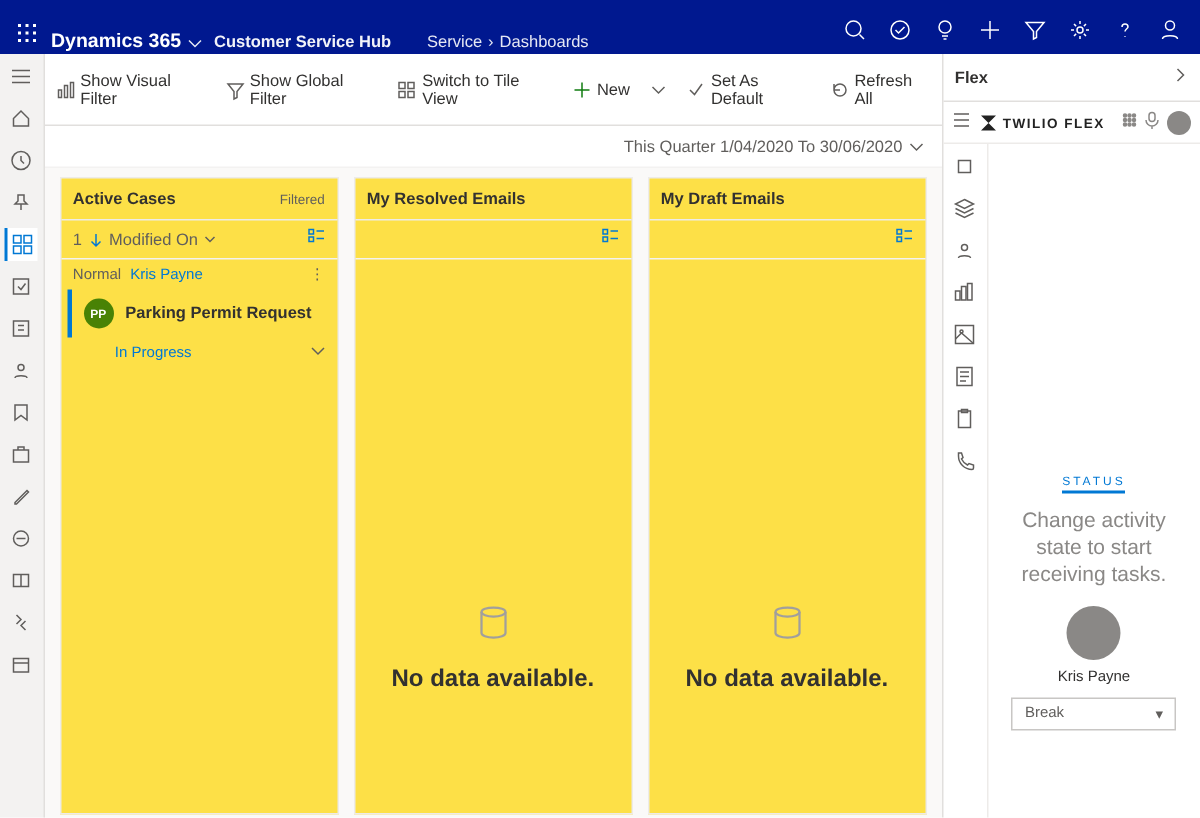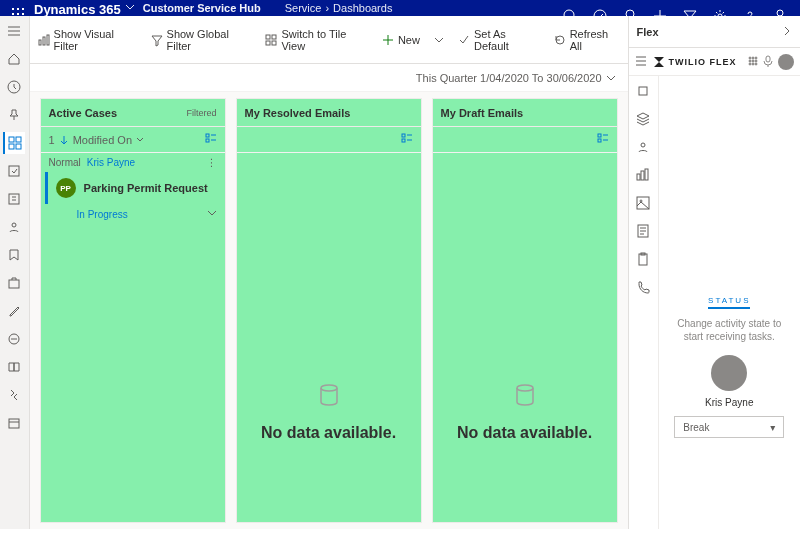--- a/index.html
+++ b/index.html
@@ -1,17 +1,17 @@
 <!DOCTYPE html>
 <html><head>
 <meta charset="utf-8">
 <style>
 *{box-sizing:border-box;margin:0;padding:0;font-family:"Segoe UI",Arial,sans-serif}
 body{background:#fff;width:800px;height:545px;overflow:hidden;font-size:11px;color:#323130}
-.topbar{height:16px;background:#00188F;color:#fff;display:flex;align-items:flex-start;padding:2px 6px}
+.topbar{height:36px;background:#00188F;color:#fff;display:flex;align-items:flex-end;padding:2px 6px}
 .waffle{width:24px;height:24px;display:flex;align-items:center;justify-content:center;cursor:pointer}
 .waffle svg{fill:#fff}
 .brand{font-size:13px;font-weight:600;margin-left:4px;margin-right:4px}
 .chev{opacity:.9;cursor:pointer;display:inline-flex}
 .hub{margin-left:8px;font-size:11px;font-weight:600;opacity:.95}
 .crumb{margin-left:24px;font-size:11px;opacity:.9;display:flex;align-items:center;gap:4px}
 .spacer{flex:1}
 .topicons{display:flex;gap:2px}
 .topicons .ic{width:28px;height:28px;display:flex;align-items:center;justify-content:center;cursor:pointer}
 .topicons svg{stroke:#fff;fill:none}
@@ -21,21 +21,21 @@
 .leftnav .ni.active{border-left:2px solid #0078d4;background:#fff}
 .content{flex:1;display:flex;flex-direction:column}
 .cmdbar{height:48px;border-bottom:1px solid #e1dfdd;display:flex;align-items:center;padding:0 8px;gap:14px}
 .cmd{display:flex;align-items:center;gap:4px;font-size:11px;color:#323130;cursor:pointer}
 .cmd svg{stroke:#605e5c;fill:none}
 .cmd.new svg{stroke:#107C10}
 .cmd.new{color:#323130}
 .subhead{height:28px;display:flex;align-items:center;padding:0 12px;border-bottom:1px solid #f3f2f1}
 .subhead .rng{margin-left:auto;font-size:11px;color:#605e5c;display:flex;align-items:center;gap:4px}
 .board{flex:1;display:flex;gap:10px;padding:6px 10px;background:#faf9f8;overflow:hidden}
-.col{width:186px;background:#86efac;border:1px solid #edebe9;display:flex;flex-direction:column}
+.col{width:186px;background:#fde047;border:1px solid #edebe9;display:flex;flex-direction:column}
 .colhead{height:28px;display:flex;align-items:center;padding:0 8px;border-bottom:1px solid #edebe9;font-size:11px;font-weight:600}
 .colhead .flt{margin-left:auto;font-size:9px;color:#605e5c;font-weight:400}
 .colsort{height:26px;display:flex;align-items:center;padding:0 8px;font-size:11px;color:#605e5c;border-bottom:1px solid #f3f2f1;gap:4px}
 .colsort .vicon{margin-left:auto;color:#0078d4;cursor:pointer}
 .colbody{flex:1;display:flex;flex-direction:column;overflow:hidden}
 .caserow{padding:4px 8px;font-size:10px;color:#605e5c;display:flex;align-items:center;gap:6px}
 .caserow .pri{color:#605e5c}
 .caserow .who{color:#0078d4}
 .caserow .dots{margin-left:auto;cursor:pointer;color:#605e5c}
 .casecard{display:flex;align-items:center;padding:6px 8px;gap:8px;border-left:3px solid #0078d4;margin-left:4px}
@@ -54,21 +54,21 @@
 .twiliobar .tlogo{font-size:9px;font-weight:700;letter-spacing:1px;color:#222;display:flex;align-items:center;gap:4px}
 .twiliobar .ticons{margin-left:auto;display:flex;gap:5px;align-items:center}
 .twiliobar .uav{width:16px;height:16px;border-radius:50%;background:#8a8886}
 .flexbody{flex:1;display:flex}
 .flexnav{width:30px;border-right:1px solid #edebe9;display:flex;flex-direction:column;align-items:center;padding-top:6px;gap:10px}
 .flexnav .fi{width:18px;height:18px;display:flex;align-items:center;justify-content:center;color:#605e5c;cursor:pointer}
 .flexnav svg{stroke:#605e5c;fill:none}
 .flexmain{flex:1;display:flex;flex-direction:column;align-items:center;padding:10px 8px;text-align:center;overflow:auto}
 .statlbl{margin-top:210px;font-size:8px;letter-spacing:2px;color:#0078d4;border-bottom:2px solid #0078d4;padding-bottom:2px}
 .noactive{margin-top:12px;font-size:14px;font-weight:300;letter-spacing:1px;color:#323130;line-height:1.3}
-.sub{margin-top:8px;font-size:10px;color:#8a8886;line-height:1.3}
+.sub{margin-top:8px;font-size:14px;color:#8a8886;line-height:1.3}
 .uavbig{width:36px;height:36px;border-radius:50%;background:#8a8886;margin-top:12px}
 .uname{margin-top:6px;font-size:10px;color:#323130}
 .sel{margin-top:8px;width:110px;height:22px;border:1px solid #c8c6c4;display:flex;align-items:center;padding:0 8px;font-size:10px;color:#605e5c;cursor:pointer}
 .sel .sc2{margin-left:auto}
 svg{overflow:visible}
 </style>
 </head>
 <body>
 
 <div class="topbar">

